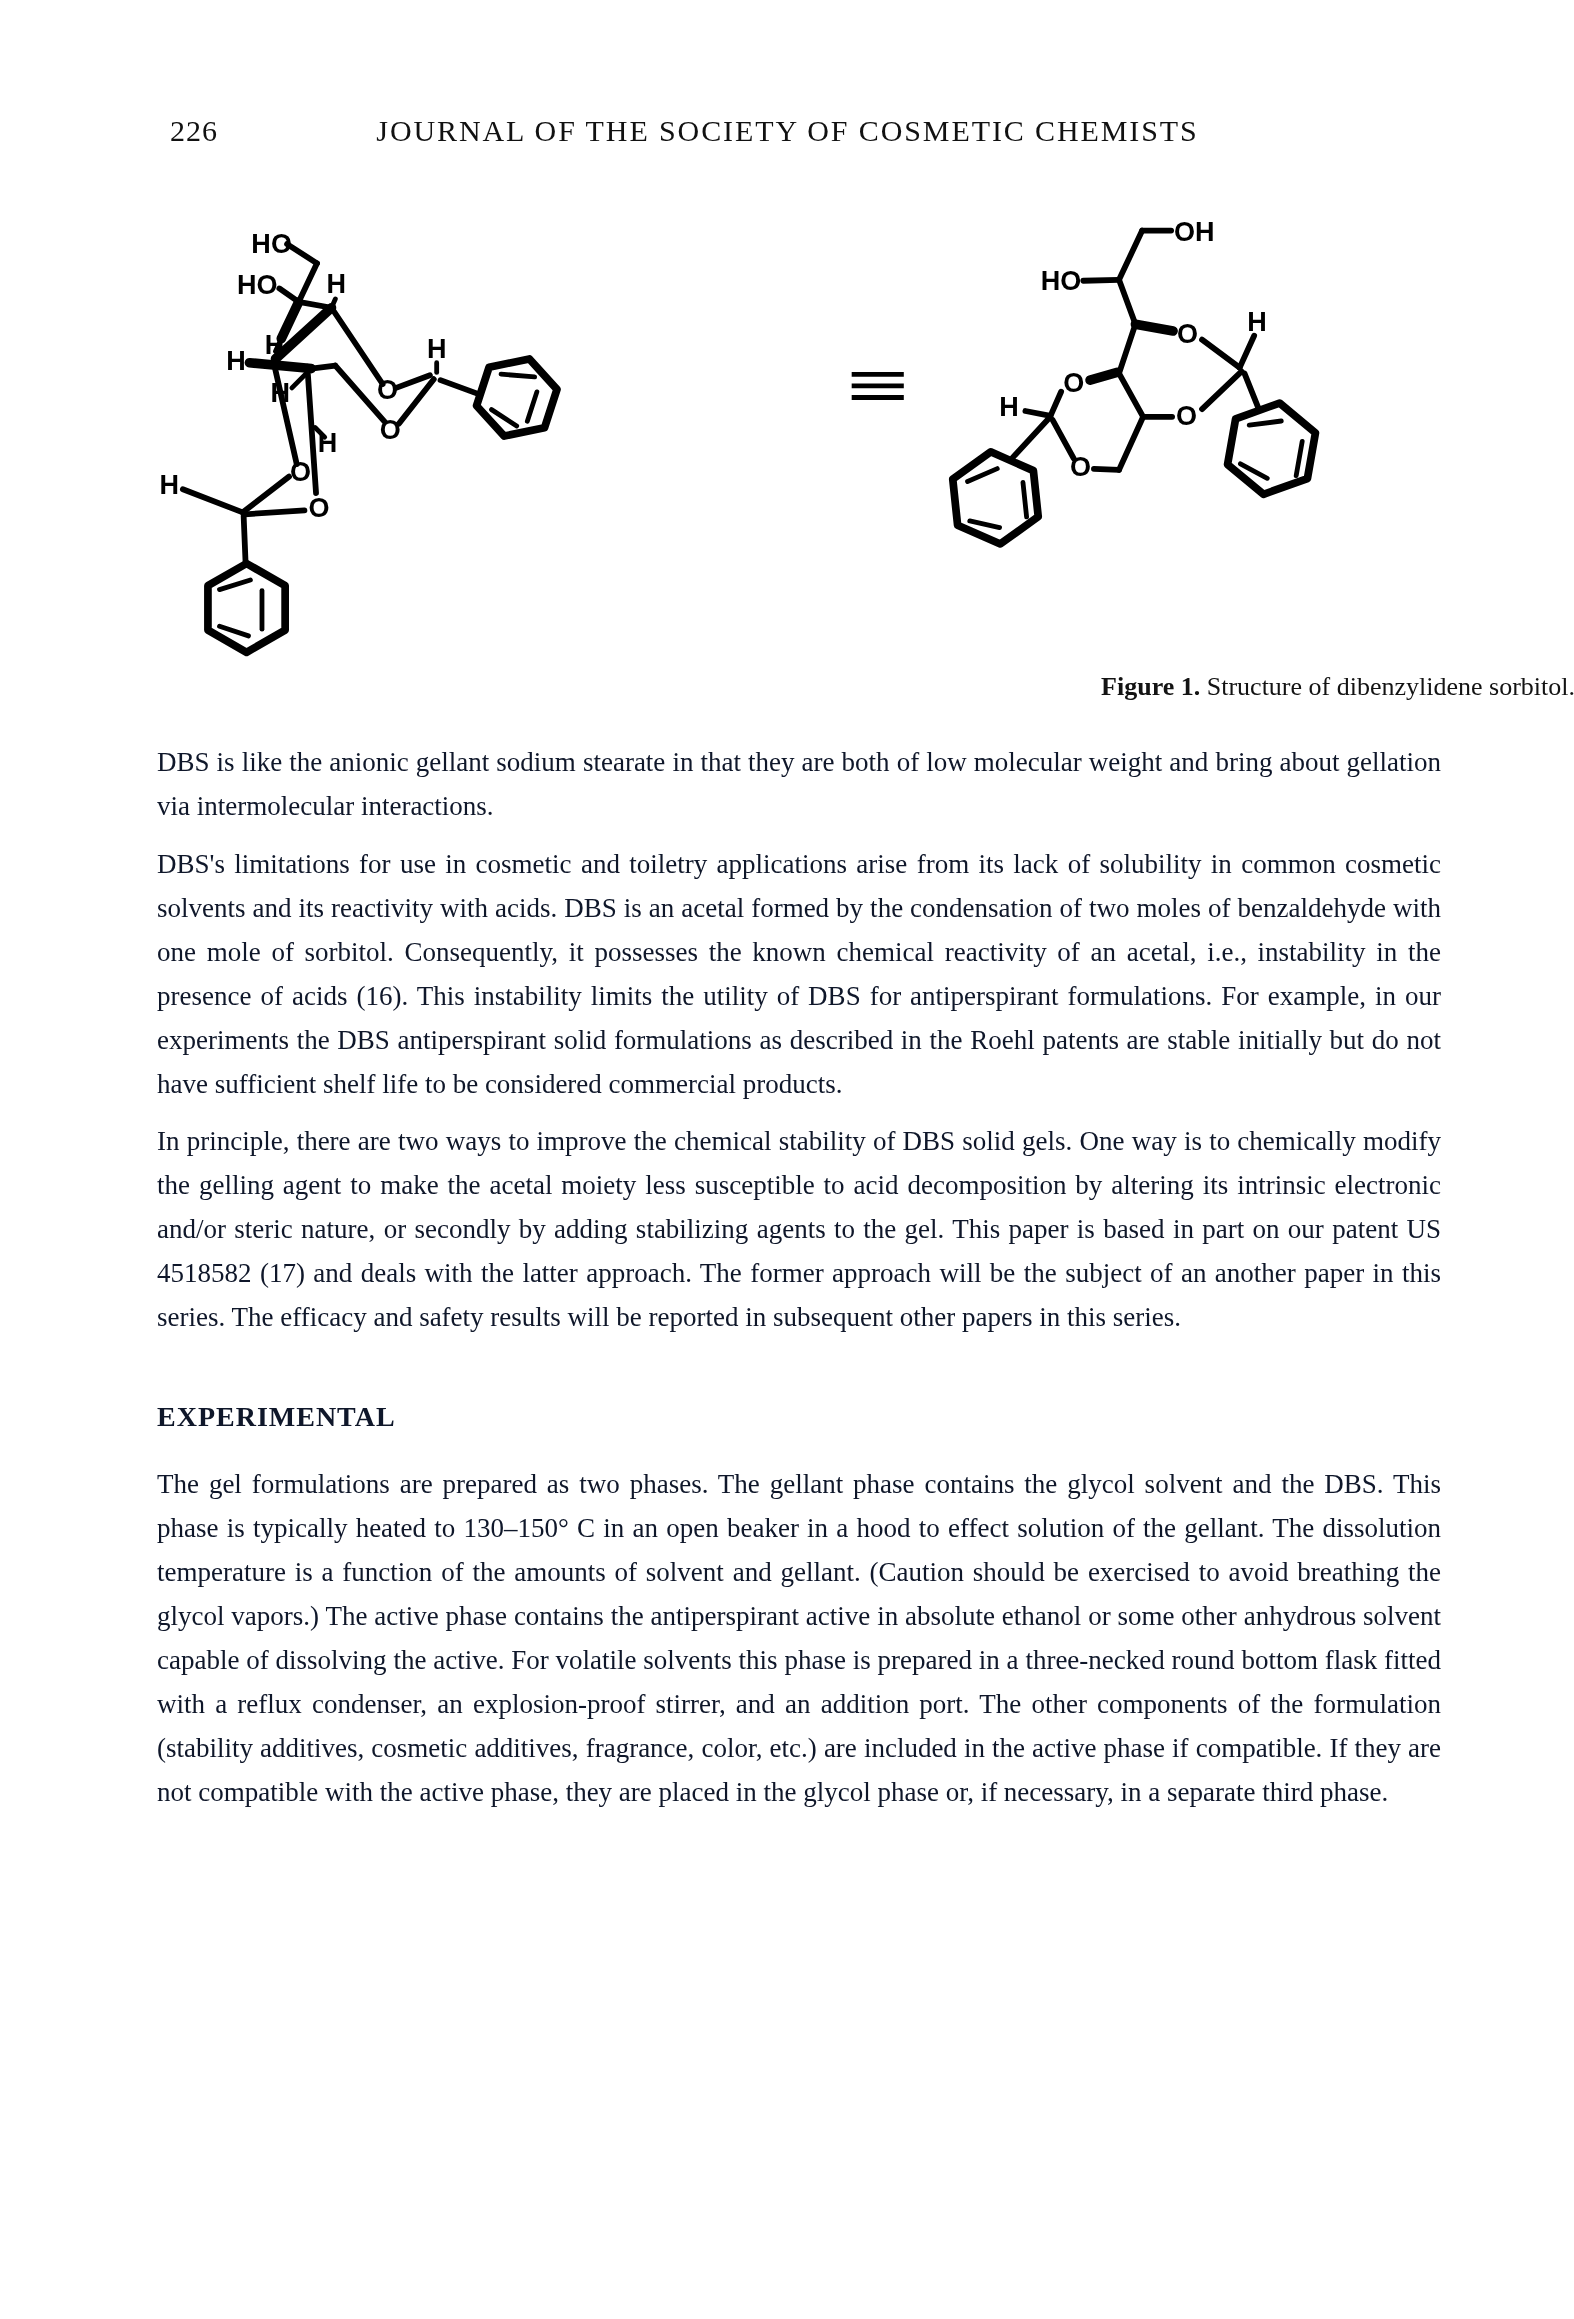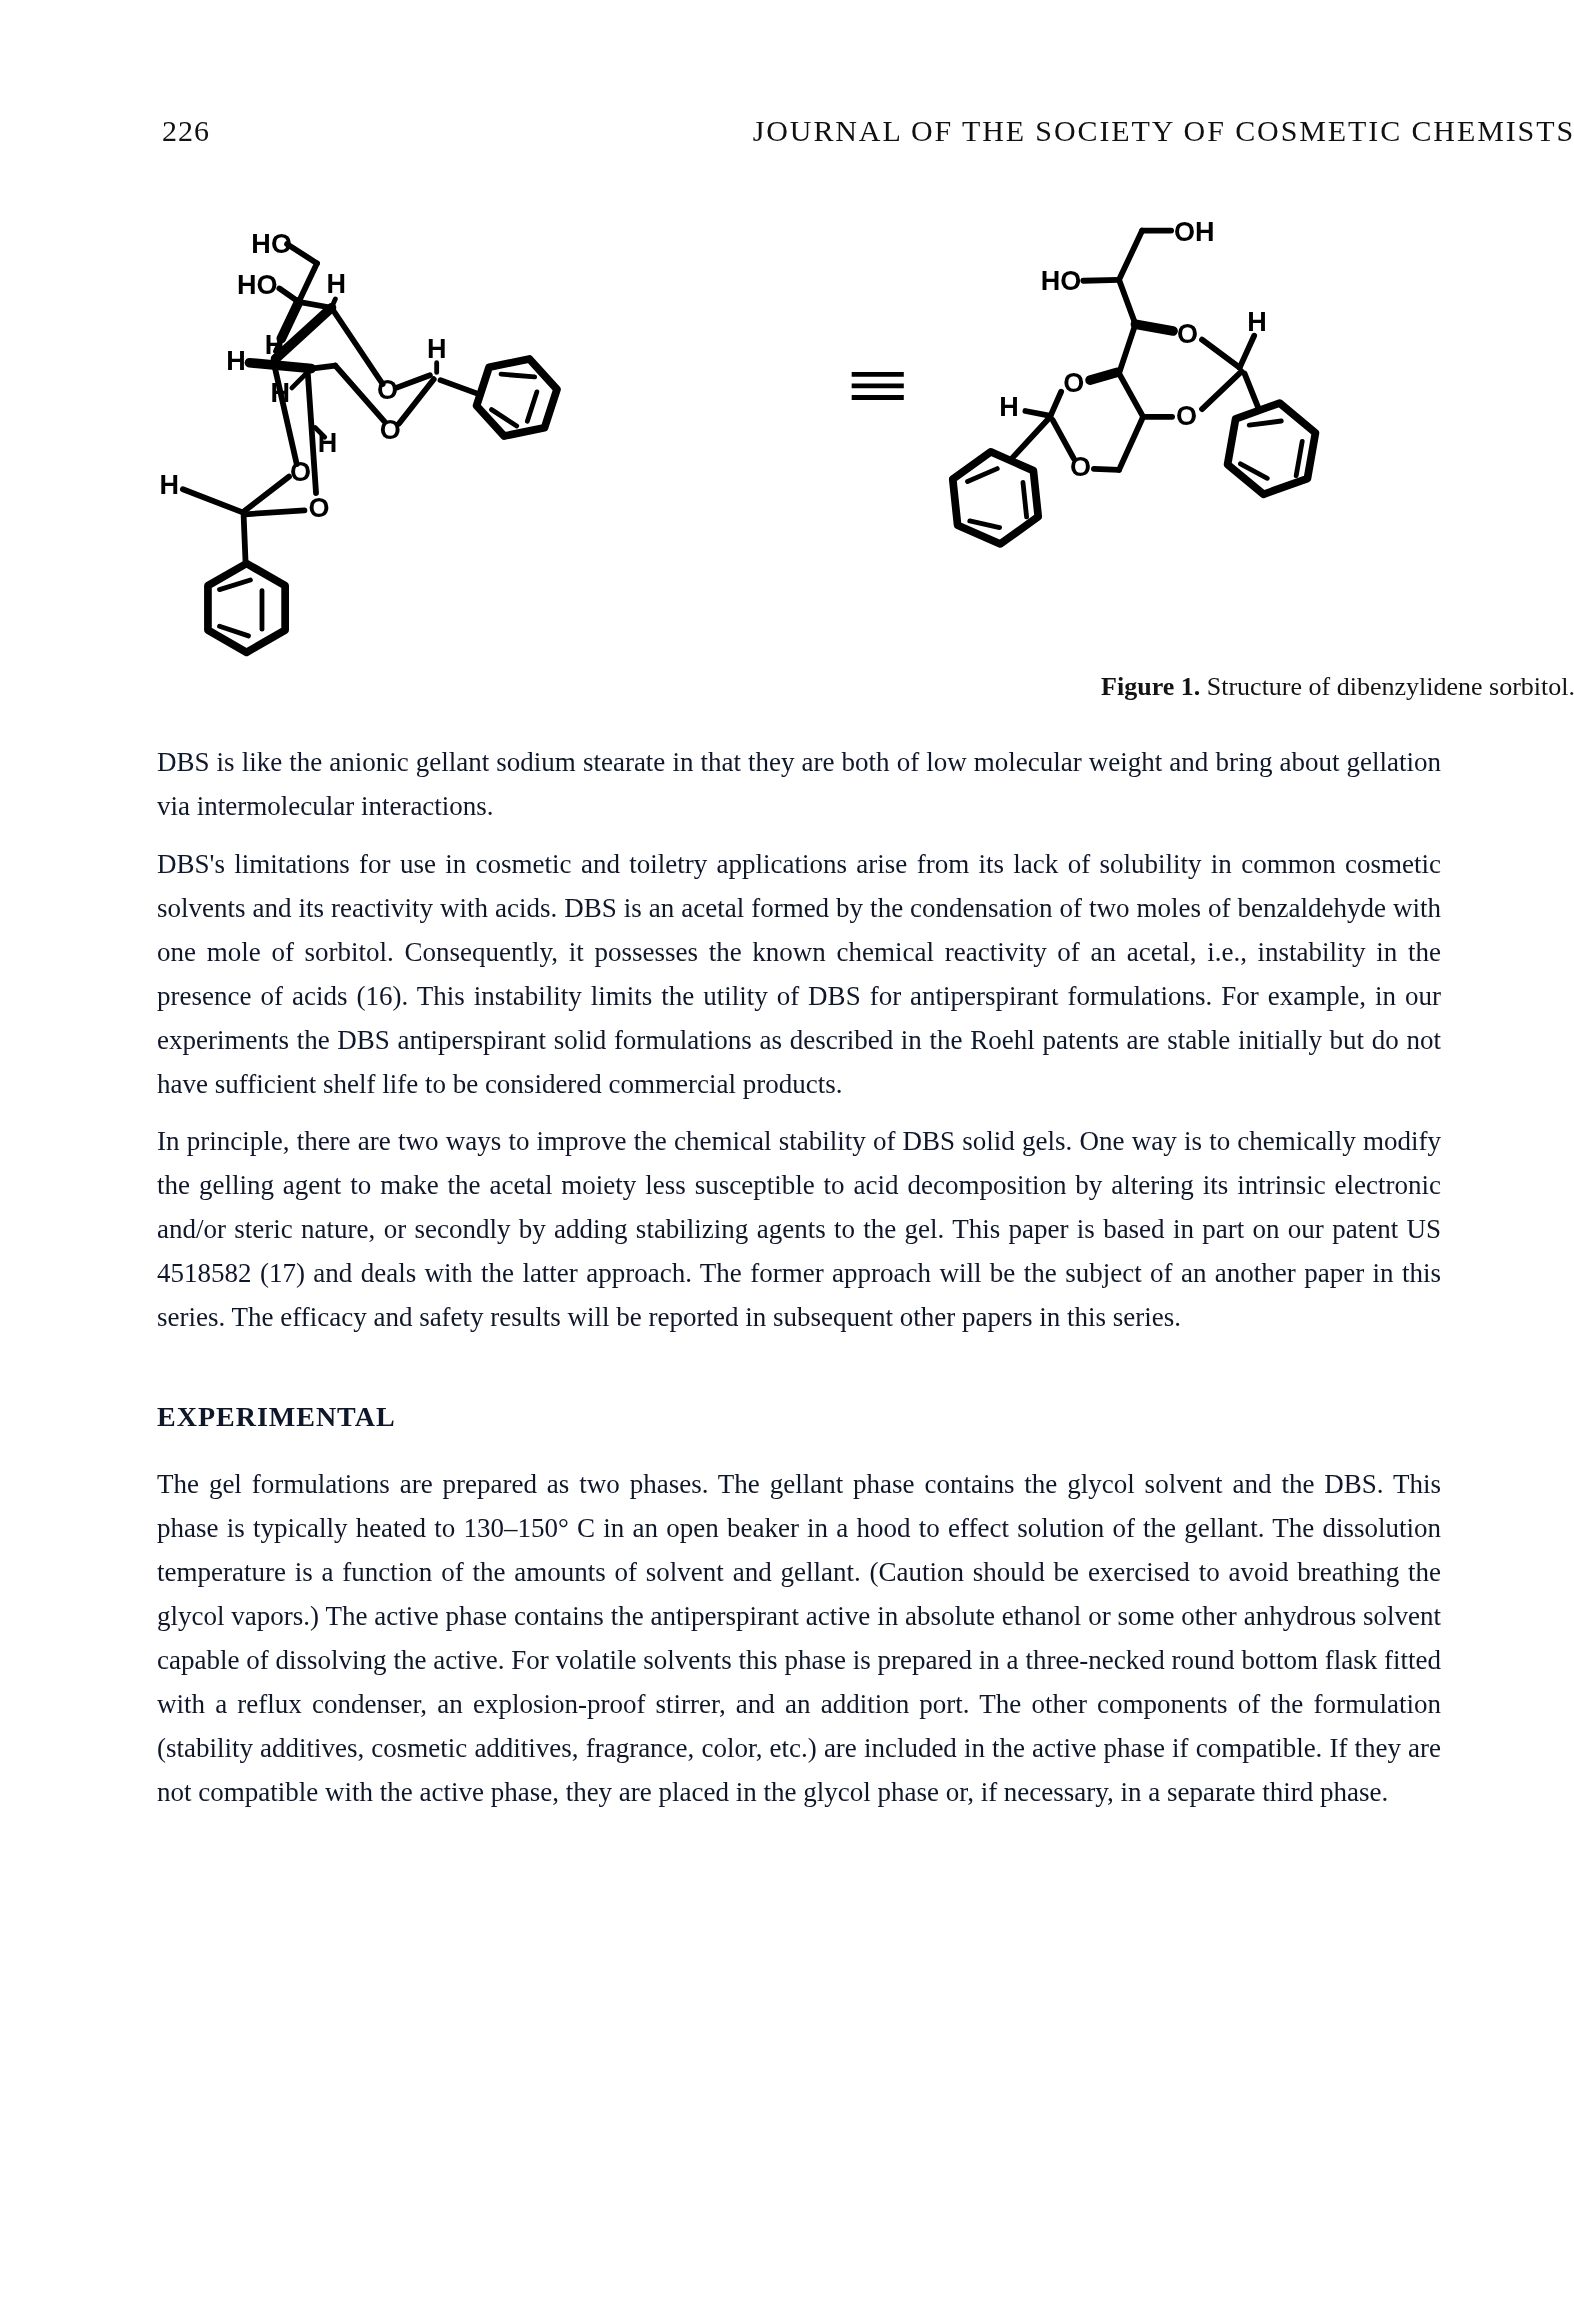--- a/index.html
+++ b/index.html
@@ -4,26 +4,26 @@
 <style>
   html,body{margin:0;padding:0;}
   body{
     width:1575px;height:2319px;
     background:#ffffff;color:#111;
     font-family:"Liberation Serif", serif;
     position:relative;overflow:hidden;
   }
   .page{position:absolute;inset:0;}
   .pagenum{
-    position:absolute;left:162px;top:114px;
+    position:absolute;left:170px;top:114px;
     font-size:30px;letter-spacing:1px;
   }
   .jtitle{
     position:absolute;left:0;right:0;top:114px;
-    text-align:right;
+    text-align:center;
     font-size:30px;letter-spacing:1.9px;
     white-space:nowrap;
   }
   .figure-svg{position:absolute;left:0;top:135px;}
   .bond{stroke:#000;stroke-width:6;stroke-linecap:round;fill:none;}
   .bondbold{stroke:#000;stroke-width:10;stroke-linecap:round;fill:none;}
   .bondthin{stroke:#000;stroke-width:5;stroke-linecap:round;fill:none;}
   .ring{stroke:#000;stroke-width:8;fill:none;stroke-linejoin:round;}
   .inner{stroke:#000;stroke-width:5;stroke-linecap:round;}
   .equiv{stroke:#000;stroke-width:5;stroke-linecap:butt;}

